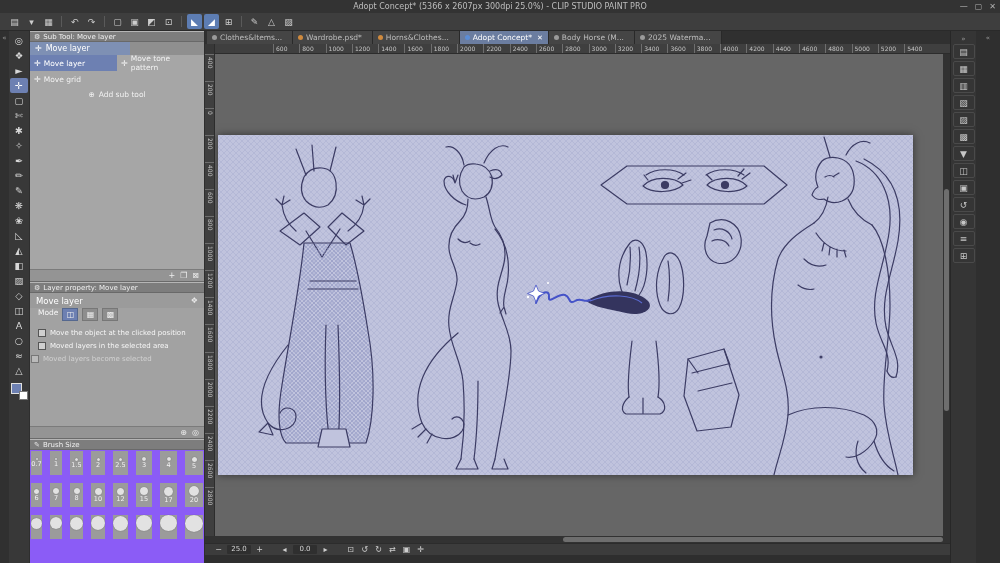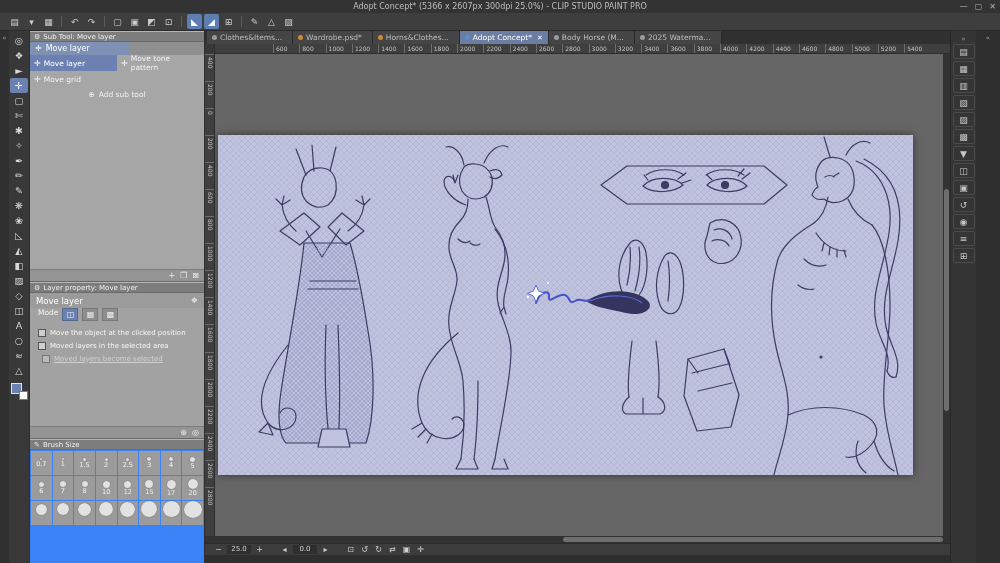--- a/index.html
+++ b/index.html
@@ -64,25 +64,25 @@
 
   .toolprop{height:157px;display:flex;flex-direction:column;flex:none;border-top:1px solid #6a6a6a;}
   .tp-title{height:15px;display:flex;align-items:center;padding:0 6px;font-size:8.5px;color:#fff;background:#9b9b9b;flex:none;}
   .tp-title .spacer{flex:1;}
   .tp-title .pin{font-size:8px;color:#e8e8e8;cursor:pointer;}
   .mode-row{height:18px;display:flex;align-items:flex-start;gap:4px;padding:0 8px;font-size:7.5px;color:#f6f6f6;flex:none;}
   .mode-btn{width:16px;height:13px;background:#8e8e8e;border:1px solid #777;color:#eee;font-size:8px;display:flex;align-items:center;justify-content:center;cursor:pointer;}
   .mode-btn.active{background:var(--accent);border-color:#55688f;}
   .opt{display:flex;align-items:center;gap:4px;height:13px;padding:0 8px;font-size:7px;color:#f6f6f6;}
   .opt .cb{width:8px;height:8px;background:#cfcfcf;border:1px solid #555;flex:none;cursor:pointer;}
-  .opt.disabled{opacity:.55;padding-left:12px;text-decoration:underline;}
+  .opt.disabled{opacity:.55;padding-left:1px;}
   .tp-fill{flex:1;}
 
   .brush{flex:1;display:flex;flex-direction:column;border-top:1px solid #6a6a6a;overflow:hidden;}
-  .bs-grid{flex:1;display:grid;grid-template-columns:repeat(8,1fr);grid-auto-rows:24px;background:#3b82f6;gap:1px;padding:1px;overflow:hidden;}
+  .bs-grid{flex:1;display:grid;grid-template-columns:repeat(8,1fr);grid-auto-rows:24px;background:#8b5cf6;gap:8px;padding:1px;overflow:hidden;}
   .bs-cell{background:#9b9b9b;display:flex;flex-direction:column;align-items:center;justify-content:center;gap:1px;cursor:pointer;}
   .bs-dot{background:#e2e2e2;border-radius:50%;box-shadow:0 0 1px #555;}
   .bs-label{font-size:6.5px;color:#f2f2f2;line-height:7px;height:7px;}
 
   
   .canvasarea{flex:1;display:flex;flex-direction:column;min-width:0;background:#3a3a3a;}
   .tabbar{height:13px;background:#303030;display:flex;align-items:flex-end;padding-left:2px;flex:none;}
   .tab{height:13px;display:flex;align-items:center;gap:3px;padding:0 5px;background:#454545;color:#bdbdbd;font-size:7.5px;border-right:1px solid #292929;cursor:pointer;white-space:nowrap;}
   .tab.active{background:#6b7da0;color:#fff;}
   .tab-dot{width:5px;height:5px;border-radius:50%;background:#9a9a9a;flex:none;}

